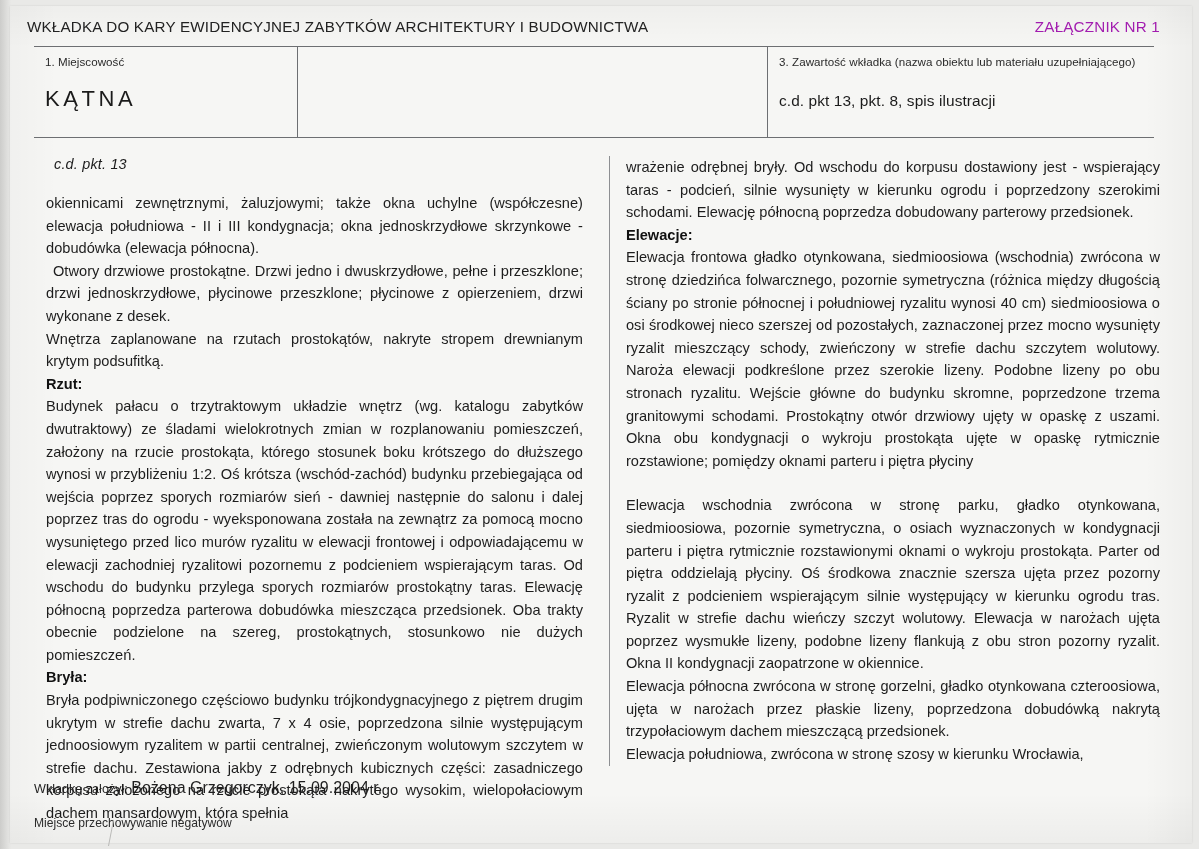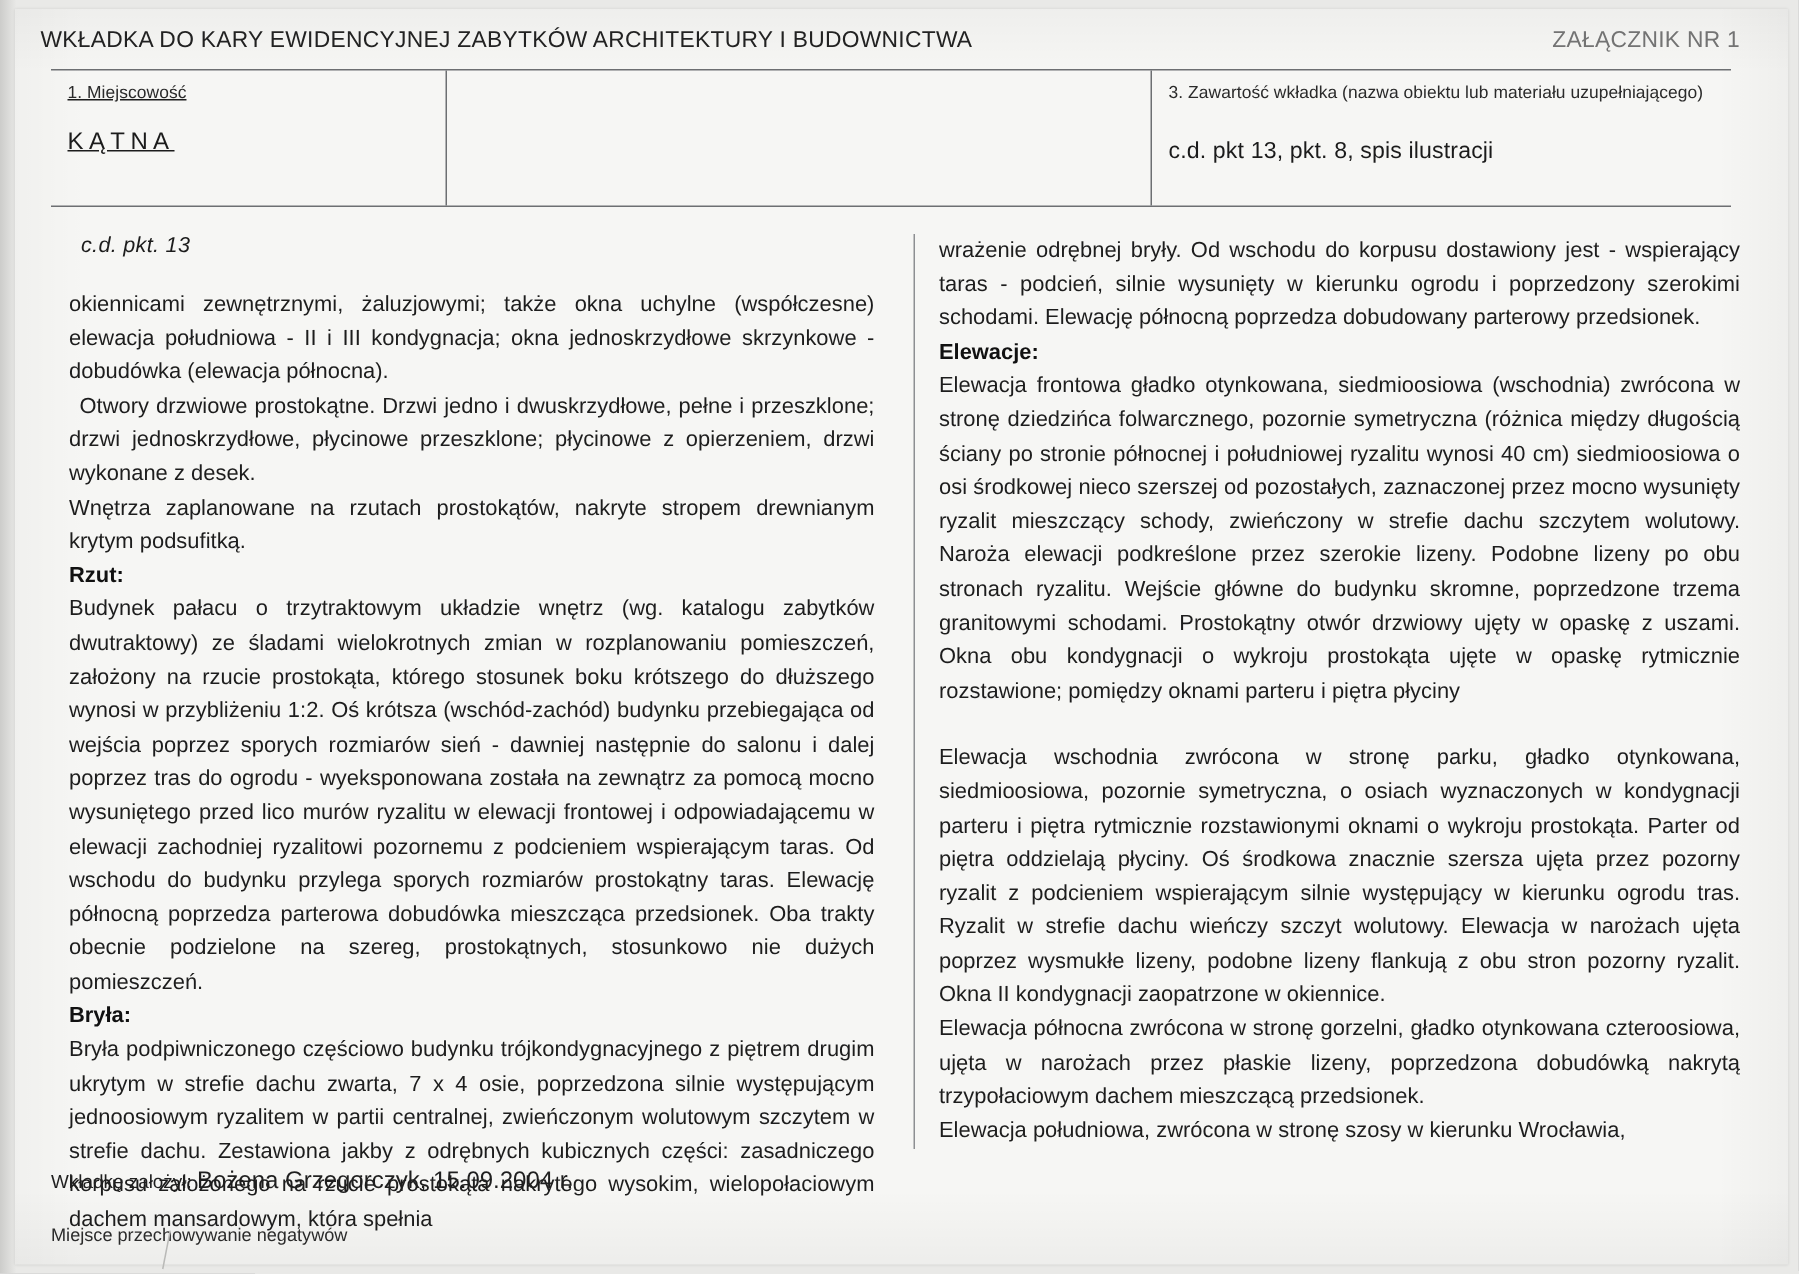--- a/index.html
+++ b/index.html
@@ -47,57 +47,57 @@
   }
   .doc-title {
     font-size: 15.2px;
     letter-spacing: 0.2px;
     color: #222;
     white-space: nowrap;
   }
   .doc-annex {
     font-size: 15.2px;
     letter-spacing: 0.2px;
-    color: #737373;
+    color: #a21caf;
     white-space: nowrap;
   }
 
   
   .header-table {
     position: absolute;
     left: 34px;
     top: 46px;
     width: 1120px;
     height: 92px;
     border-top: 1.2px solid #6d6f72;
     border-bottom: 1.2px solid #6d6f72;
     display: flex;
     box-sizing: border-box;
   }
   .hcell {
     box-sizing: border-box;
     position: relative;
     padding: 7px 10px 4px 11px;
   }
-  .hcell.c1 { width: 263px; text-decoration: underline; }
+  .hcell.c1 { width: 263px; }
   .hcell.c2 { width: 470px; border-left: 1.2px solid #6d6f72; }
   .hcell.c3 { flex: 1; border-left: 1.2px solid #6d6f72; }
   .hcap {
     font-size: 11.6px;
     color: #2a2a2a;
     line-height: 1.32;
     letter-spacing: 0.05px;
   }
   .hval {
     font-size: 16.2px;
     color: #1b1b1b;
     margin-top: 17px;
     letter-spacing: 0.1px;
   }
-  .hval.spaced { letter-spacing: 3.6px; font-size: 16px; }
+  .hval.spaced { letter-spacing: 3.6px; font-size: 22px; }
   .hval.small { font-size: 15.4px; margin-top: 23px; }
 
   
   .body {
     position: absolute;
     left: 34px;
     top: 156px;
     width: 1126px;
     height: 610px;
     display: flex;

